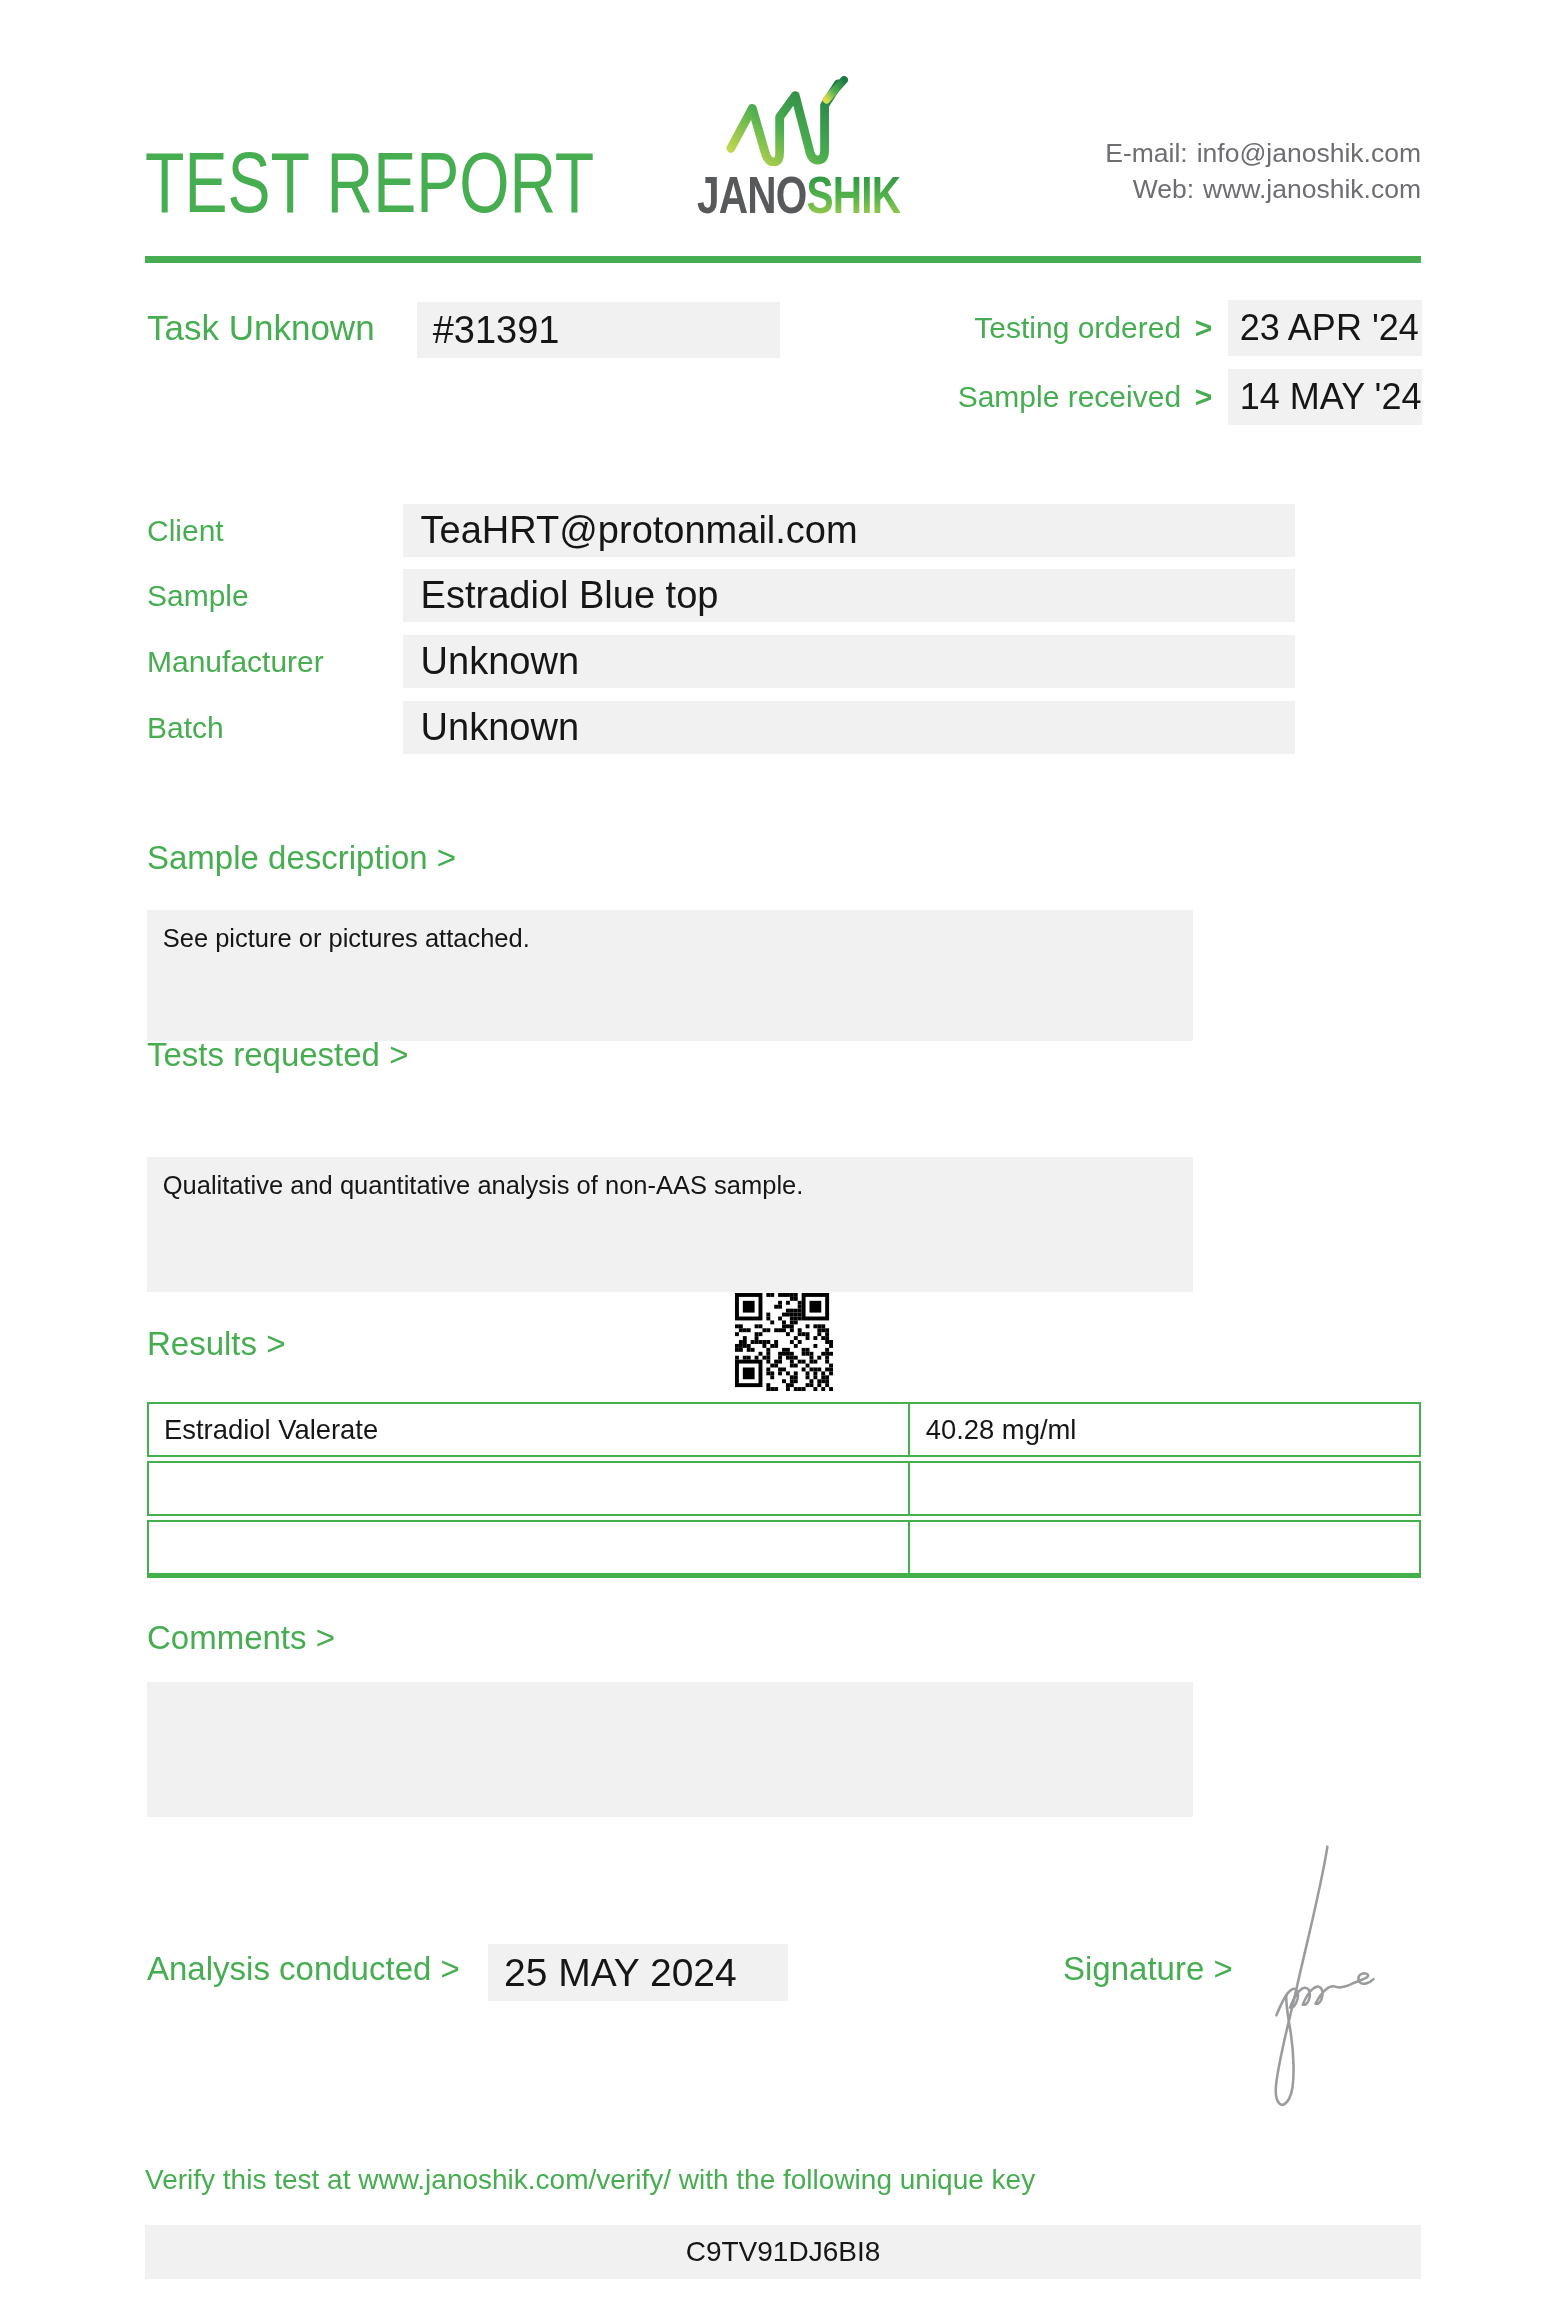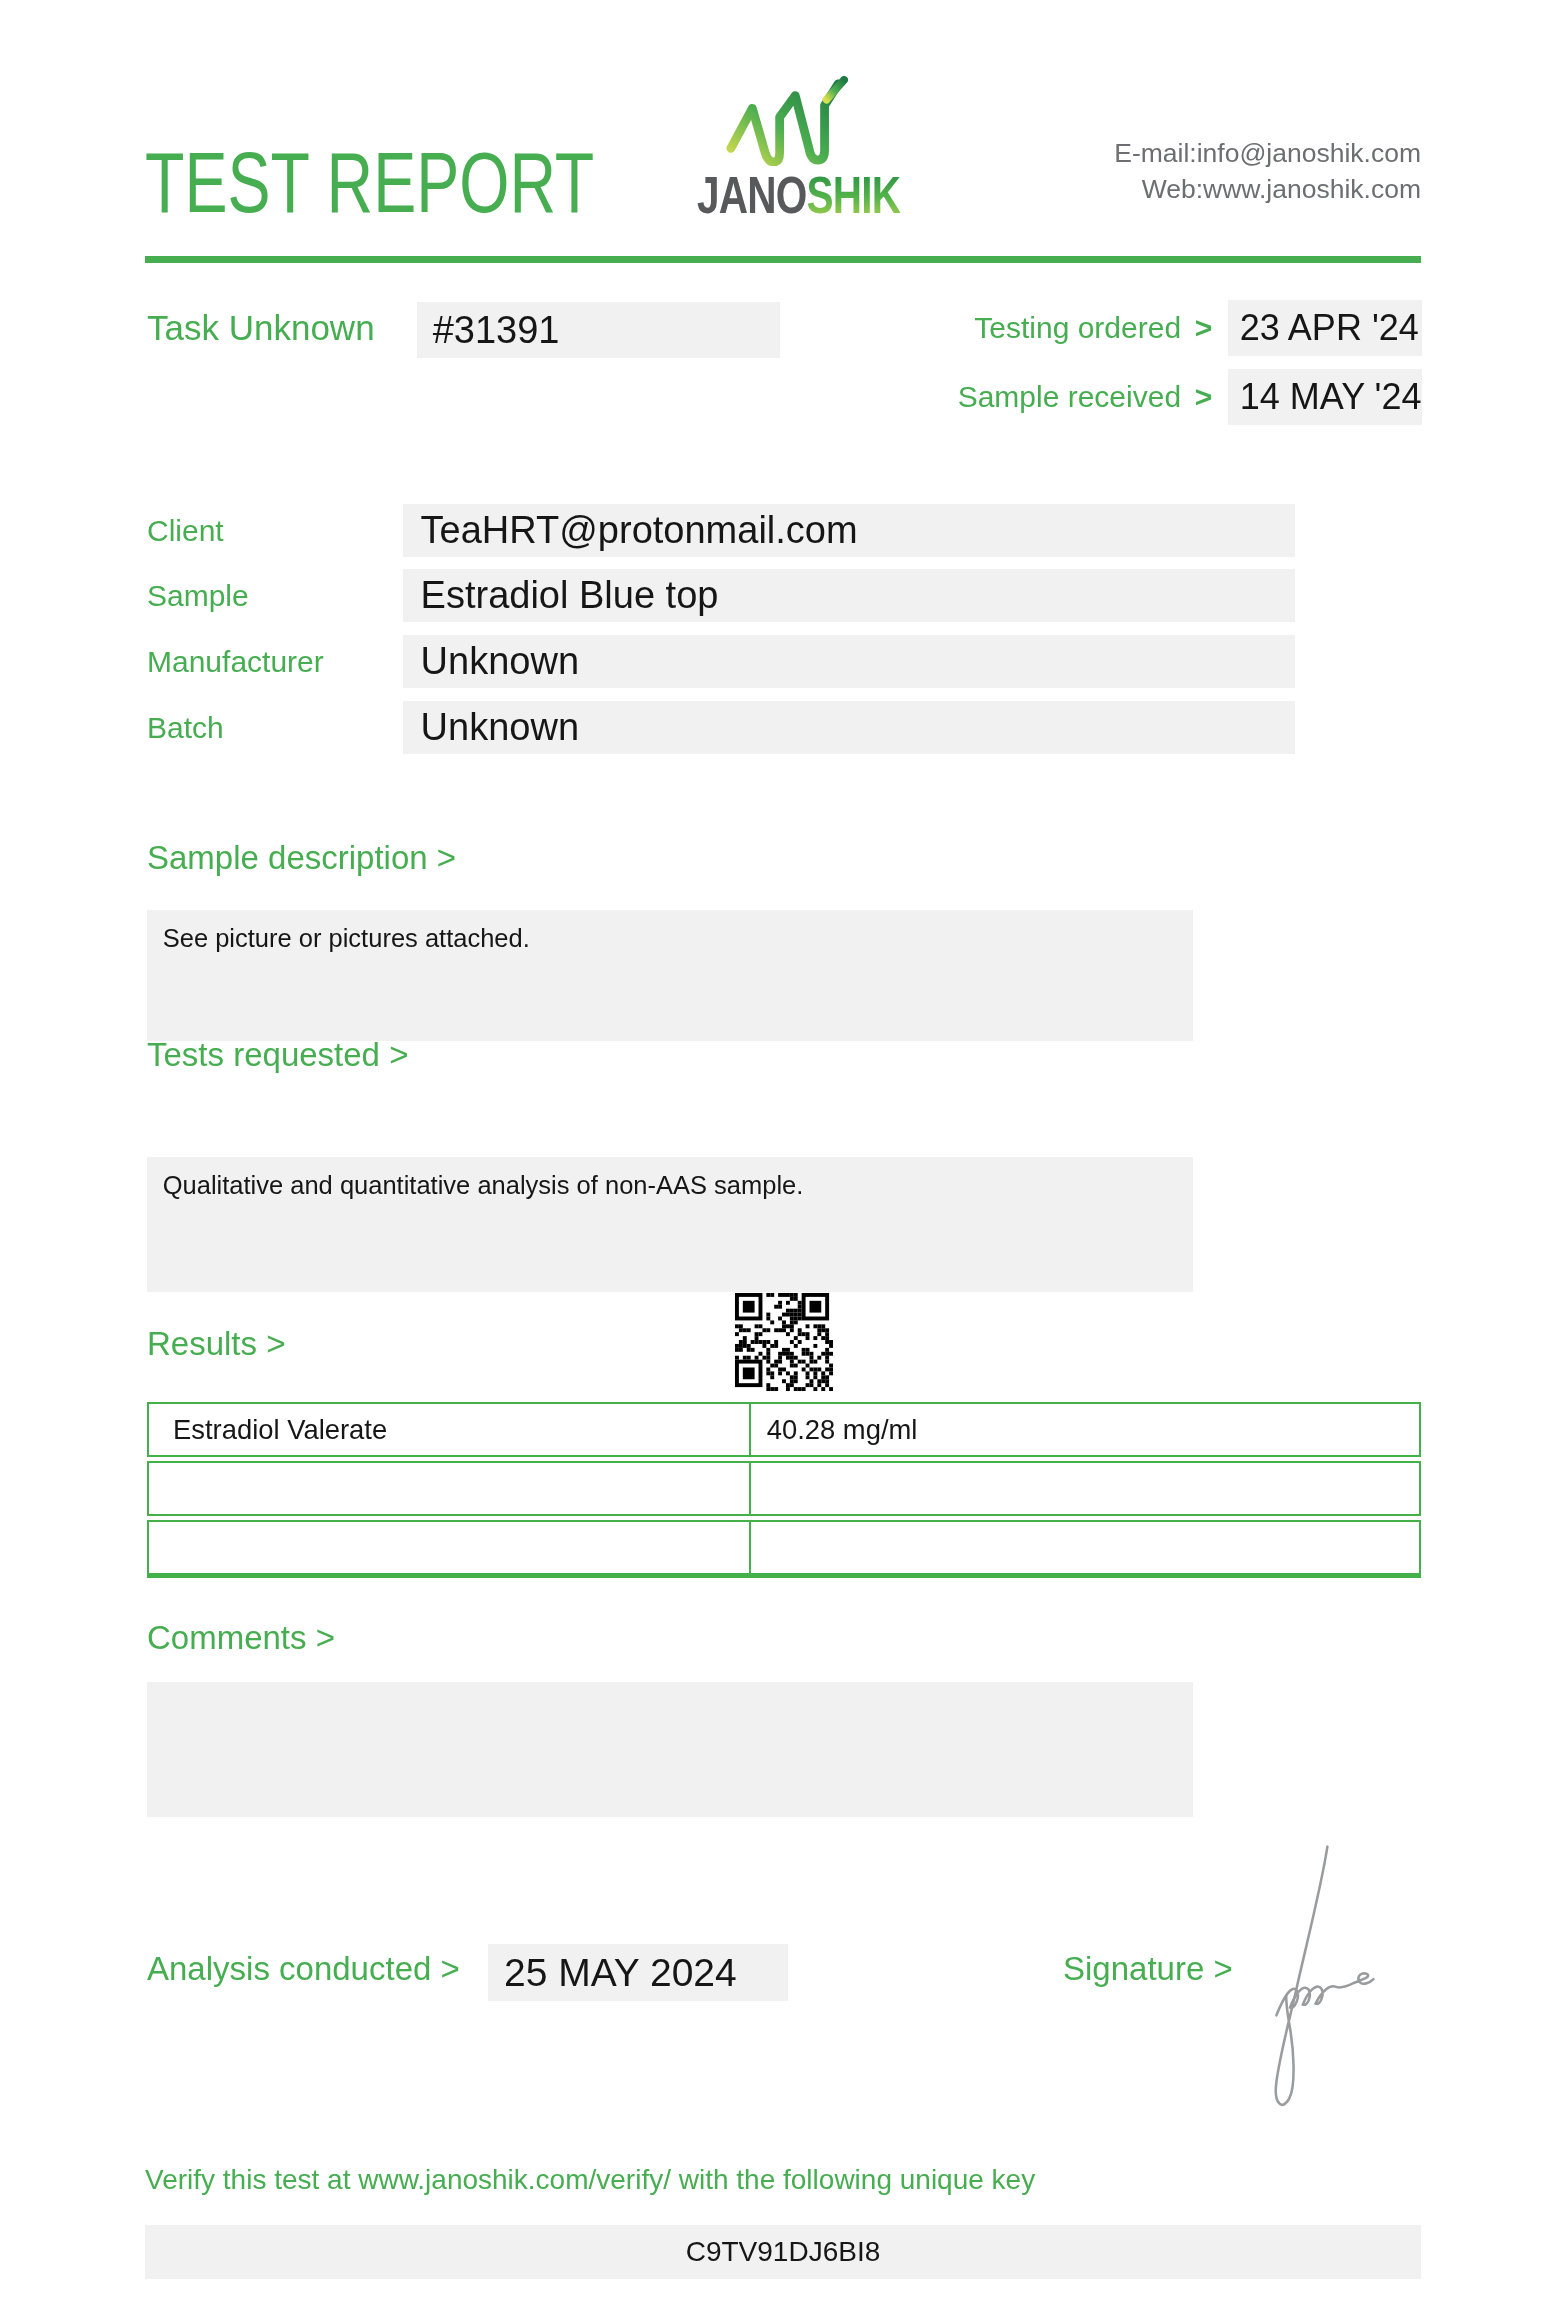--- a/index.html
+++ b/index.html
@@ -30,21 +30,21 @@
   }
   .logo-jano{color:var(--jano);}
   .logo-shik{
     background:linear-gradient(180deg,#1f8a43 0%,#55b44a 55%,#b9d44d 100%);
     -webkit-background-clip:text;background-clip:text;color:transparent;
   }
   .contact{
     position:absolute;right:147px;top:135px;text-align:right;
     font-size:26.5px;line-height:36px;color:var(--gray);white-space:nowrap;
   }
-  .contact .lbl{margin-right:0;}
+  .contact .lbl{margin-right:9px;}
   .rule{position:absolute;left:145px;top:256px;width:1276px;height:6.9px;background:var(--green);}
 
   
   .glabel{color:var(--green);white-space:nowrap;}
   .gbox{background:var(--box);color:var(--ink);}
 
   
   .task-label{position:absolute;left:147px;top:308px;font-size:35px;}
   .task-box{
     position:absolute;left:417px;top:302px;width:363px;height:56px;
@@ -60,21 +60,21 @@
   .meta-box{position:absolute;left:403px;width:892px;height:53px;line-height:53px;padding-left:17.6px;font-size:38px;}
 
   .sec-head{position:absolute;left:147px;font-size:33px;color:var(--green);white-space:nowrap;}
   .sec-box{position:absolute;left:147px;width:1046px;background:var(--box);
     padding:11.8px 15.7px;font-size:25.5px;line-height:33px;color:var(--ink);}
 
   
   .rtable{position:absolute;left:147px;top:1402px;width:1274px;}
   .rrow{display:flex;height:55px;border:2.9px solid var(--tbl-green);margin-bottom:3.9px;background:#fff;}
   .rrow:last-child{border-bottom-width:5.9px;height:58px;}
-  .rcell-a{width:602px;border-right:2.9px solid var(--tbl-green);display:flex;align-items:center;padding-left:24px;font-size:27.4px;}
+  .rcell-a{width:761px;border-right:2.9px solid var(--tbl-green);display:flex;align-items:center;padding-left:15px;font-size:27.4px;}
   .rcell-v{flex:1;display:flex;align-items:center;padding-left:15.7px;font-size:27.4px;}
 
   .qr{position:absolute;left:734px;top:1292px;}
 
   
   .analysis-label{position:absolute;left:147px;top:1950px;font-size:33px;}
   .analysis-box{position:absolute;left:488px;top:1944px;width:300px;height:57px;
     line-height:57px;padding-left:16px;font-size:39px;font-weight:500;}
   .sig-label{position:absolute;left:1063px;top:1950px;font-size:33px;}
   .sig{position:absolute;left:1243px;top:1829px;}

